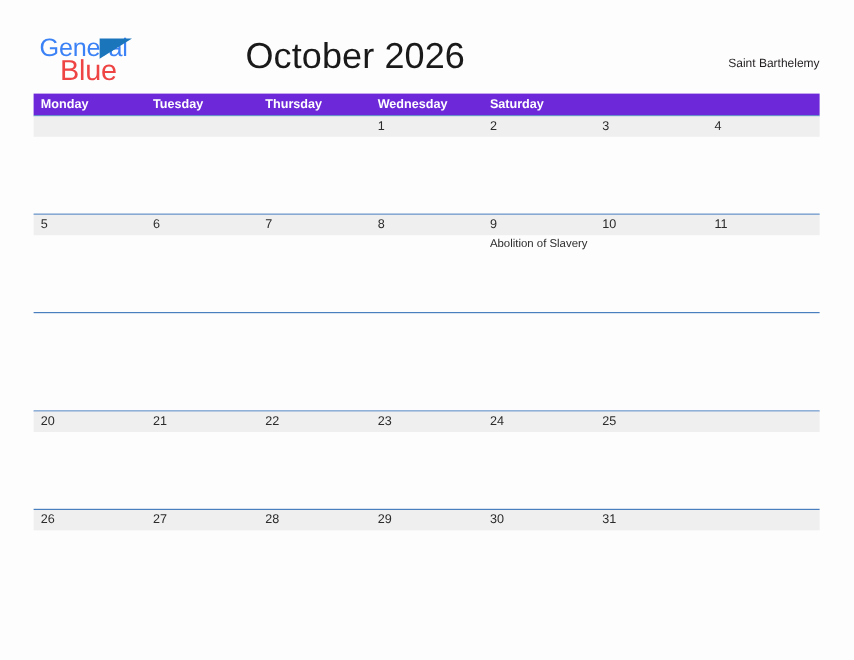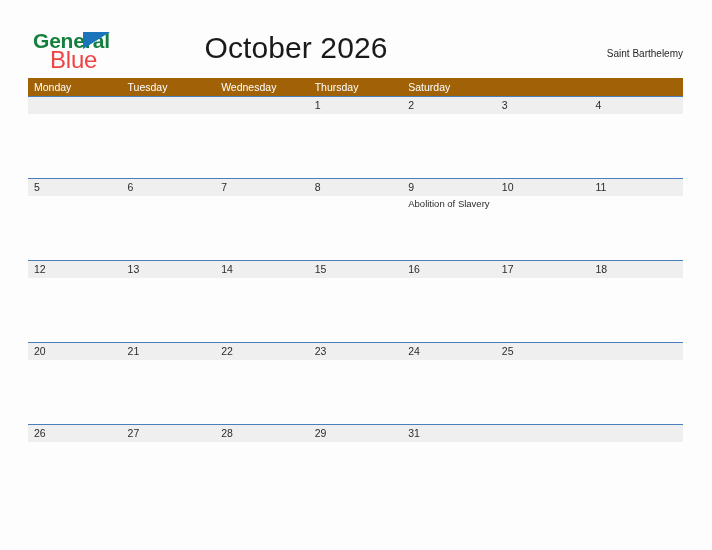--- a/index.html
+++ b/index.html
@@ -37,24 +37,23 @@
     top: 30px;
     width: 100px;
     height: 42px;
   }
   .logo-general {
     position: absolute;
     left: 0;
     top: 0;
     font-size: 21px;
     line-height: 21px;
-    color: #15803d;
+    color: #3b82f6;
     letter-spacing: -0.2px;
     white-space: nowrap;
-    font-weight: bold;
   }
   .logo-blue {
     position: absolute;
     left: 17px;
     top: 19px;
     font-size: 24px;
     line-height: 21px;
     color: #ef4444;
     letter-spacing: -0.2px;
     white-space: nowrap;
@@ -98,21 +97,22 @@
     position: absolute;
     left: 28px;
     top: 78px;
     width: 655px;
   }
 
   .weekday-row {
     display: flex;
     width: 655px;
     height: 18px;
-    background: #a16207;
+    background: #6d28d9;
+    font-weight: bold;
   }
   .weekday-cell {
     width: 93.571px;
     height: 18px;
     line-height: 18px;
     color: #ffffff;
     font-size: 10.5px;
     padding-left: 6px;
     box-sizing: border-box;
     white-space: nowrap;
@@ -185,22 +185,22 @@
 
     <div class="region-name">Saint Barthelemy</div>
 
   </div>
 
   <div class="calendar">
 
     <div class="weekday-row">
       <div class="weekday-cell">Monday</div>
       <div class="weekday-cell">Tuesday</div>
+      <div class="weekday-cell">Thursday</div>
       <div class="weekday-cell">Wednesday</div>
-      <div class="weekday-cell">Thursday</div>
       <div class="weekday-cell">Saturday</div>
     </div>
 
     <div class="week-row">
       <div class="week-band">
         <div class="day-cell">
             <span class="day-num"></span>
           </div>
         <div class="day-cell">
             <span class="day-num"></span>
@@ -289,43 +289,20 @@
         <div class="event-cell">
             <div class="event-text"></div>
           </div>
         <div class="event-cell">
             <div class="event-text"></div>
           </div>
       </div>
     </div>
 
     <div class="week-row">
-      <div class="week-band">
-        <div class="day-cell">
-            <span class="day-num">12</span>
-          </div>
-        <div class="day-cell">
-            <span class="day-num">13</span>
-          </div>
-        <div class="day-cell">
-            <span class="day-num">14</span>
-          </div>
-        <div class="day-cell">
-            <span class="day-num">15</span>
-          </div>
-        <div class="day-cell">
-            <span class="day-num">16</span>
-          </div>
-        <div class="day-cell">
-            <span class="day-num">17</span>
-          </div>
-        <div class="day-cell">
-            <span class="day-num">18</span>
-          </div>
-      </div>
       <div class="day-events">
         <div class="event-cell">
             <div class="event-text"></div>
           </div>
         <div class="event-cell">
             <div class="event-text"></div>
           </div>
         <div class="event-cell">
             <div class="event-text"></div>
           </div>
@@ -398,20 +375,23 @@
         <div class="day-cell">
             <span class="day-num">27</span>
           </div>
         <div class="day-cell">
             <span class="day-num">28</span>
           </div>
         <div class="day-cell">
             <span class="day-num">29</span>
           </div>
         <div class="day-cell">
+            <span class="day-num">30</span>
+          </div>
+        <div class="day-cell">
             <span class="day-num">31</span>
           </div>
         <div class="day-cell">
             <span class="day-num"></span>
           </div>
       </div>
       <div class="day-events">
         <div class="event-cell">
             <div class="event-text"></div>
           </div>

